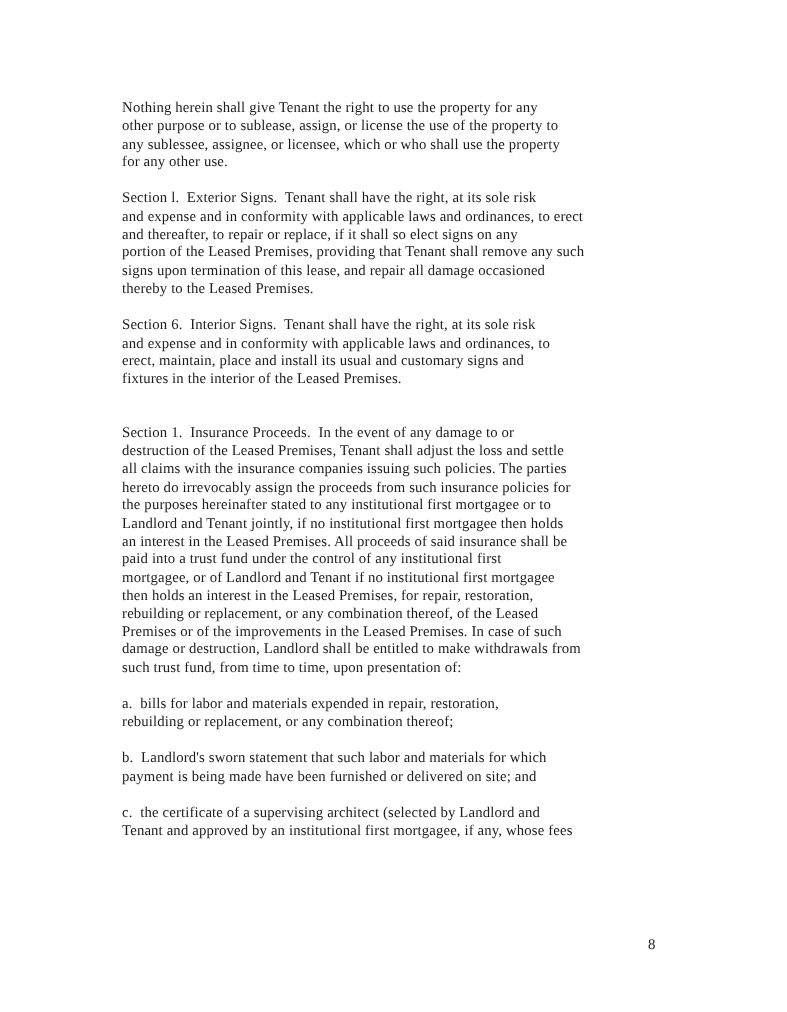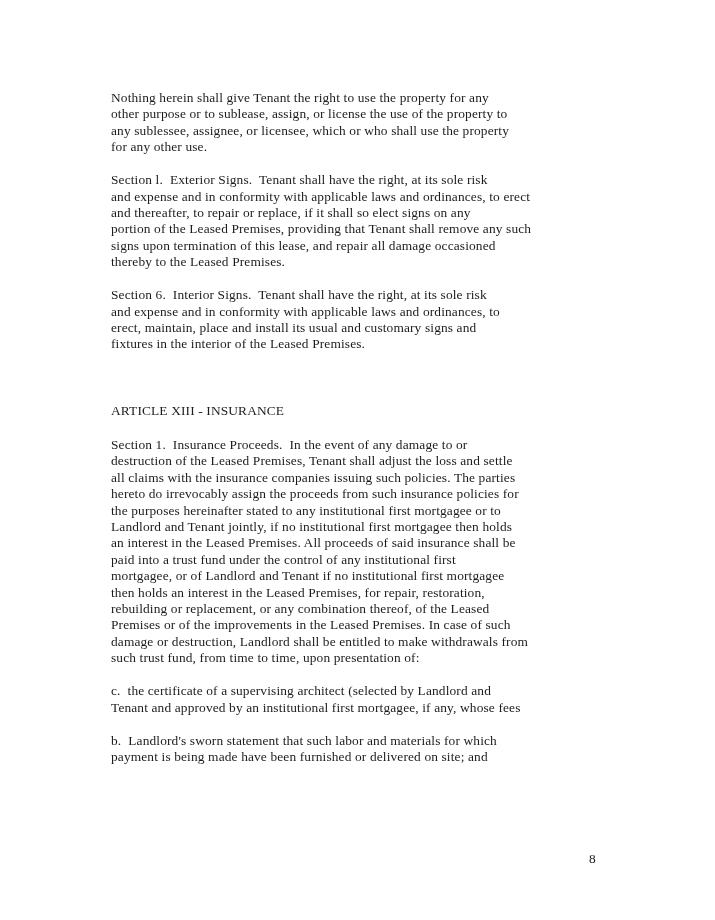--- a/index.html
+++ b/index.html
@@ -74,41 +74,42 @@
 signs upon termination of this lease, and repair all damage occasioned
 thereby to the Leased Premises.</p>
 
     <p class="para">Section 6.  Interior Signs.  Tenant shall have the right, at its sole risk
 and expense and in conformity with applicable laws and ordinances, to
 erect, maintain, place and install its usual and customary signs and
 fixtures in the interior of the Leased Premises.</p>
 
     <div class="spacer-lg"></div>
 
-    <p class="para article-heading">ARTICLE XIII - INSURANCE</p>
 
     <p class="para">Section 1.  Insurance Proceeds.  In the event of any damage to or
 destruction of the Leased Premises, Tenant shall adjust the loss and settle
 all claims with the insurance companies issuing such policies. The parties
 hereto do irrevocably assign the proceeds from such insurance policies for
 the purposes hereinafter stated to any institutional first mortgagee or to
 Landlord and Tenant jointly, if no institutional first mortgagee then holds
 an interest in the Leased Premises. All proceeds of said insurance shall be
 paid into a trust fund under the control of any institutional first
 mortgagee, or of Landlord and Tenant if no institutional first mortgagee
 then holds an interest in the Leased Premises, for repair, restoration,
 rebuilding or replacement, or any combination thereof, of the Leased
 Premises or of the improvements in the Leased Premises. In case of such
 damage or destruction, Landlord shall be entitled to make withdrawals from
 such trust fund, from time to time, upon presentation of:</p>
 
+    <p class="para">a.  bills for labor and materials expended in repair, restoration,
+rebuilding or replacement, or any combination thereof;</p>
+
+    <p class="para">b.  Landlord's sworn statement that such labor and materials for which
+payment is being made have been furnished or delivered on site; and</p>
 
     <p class="para">c.  the certificate of a supervising architect (selected by Landlord and
 Tenant and approved by an institutional first mortgagee, if any, whose fees</p>
-
-    <p class="para">b.  Landlord's sworn statement that such labor and materials for which
-payment is being made have been furnished or delivered on site; and</p>
 
   </div>
 
   <div class="page-number">8</div>
 
 </div>
 
 </body></html>

